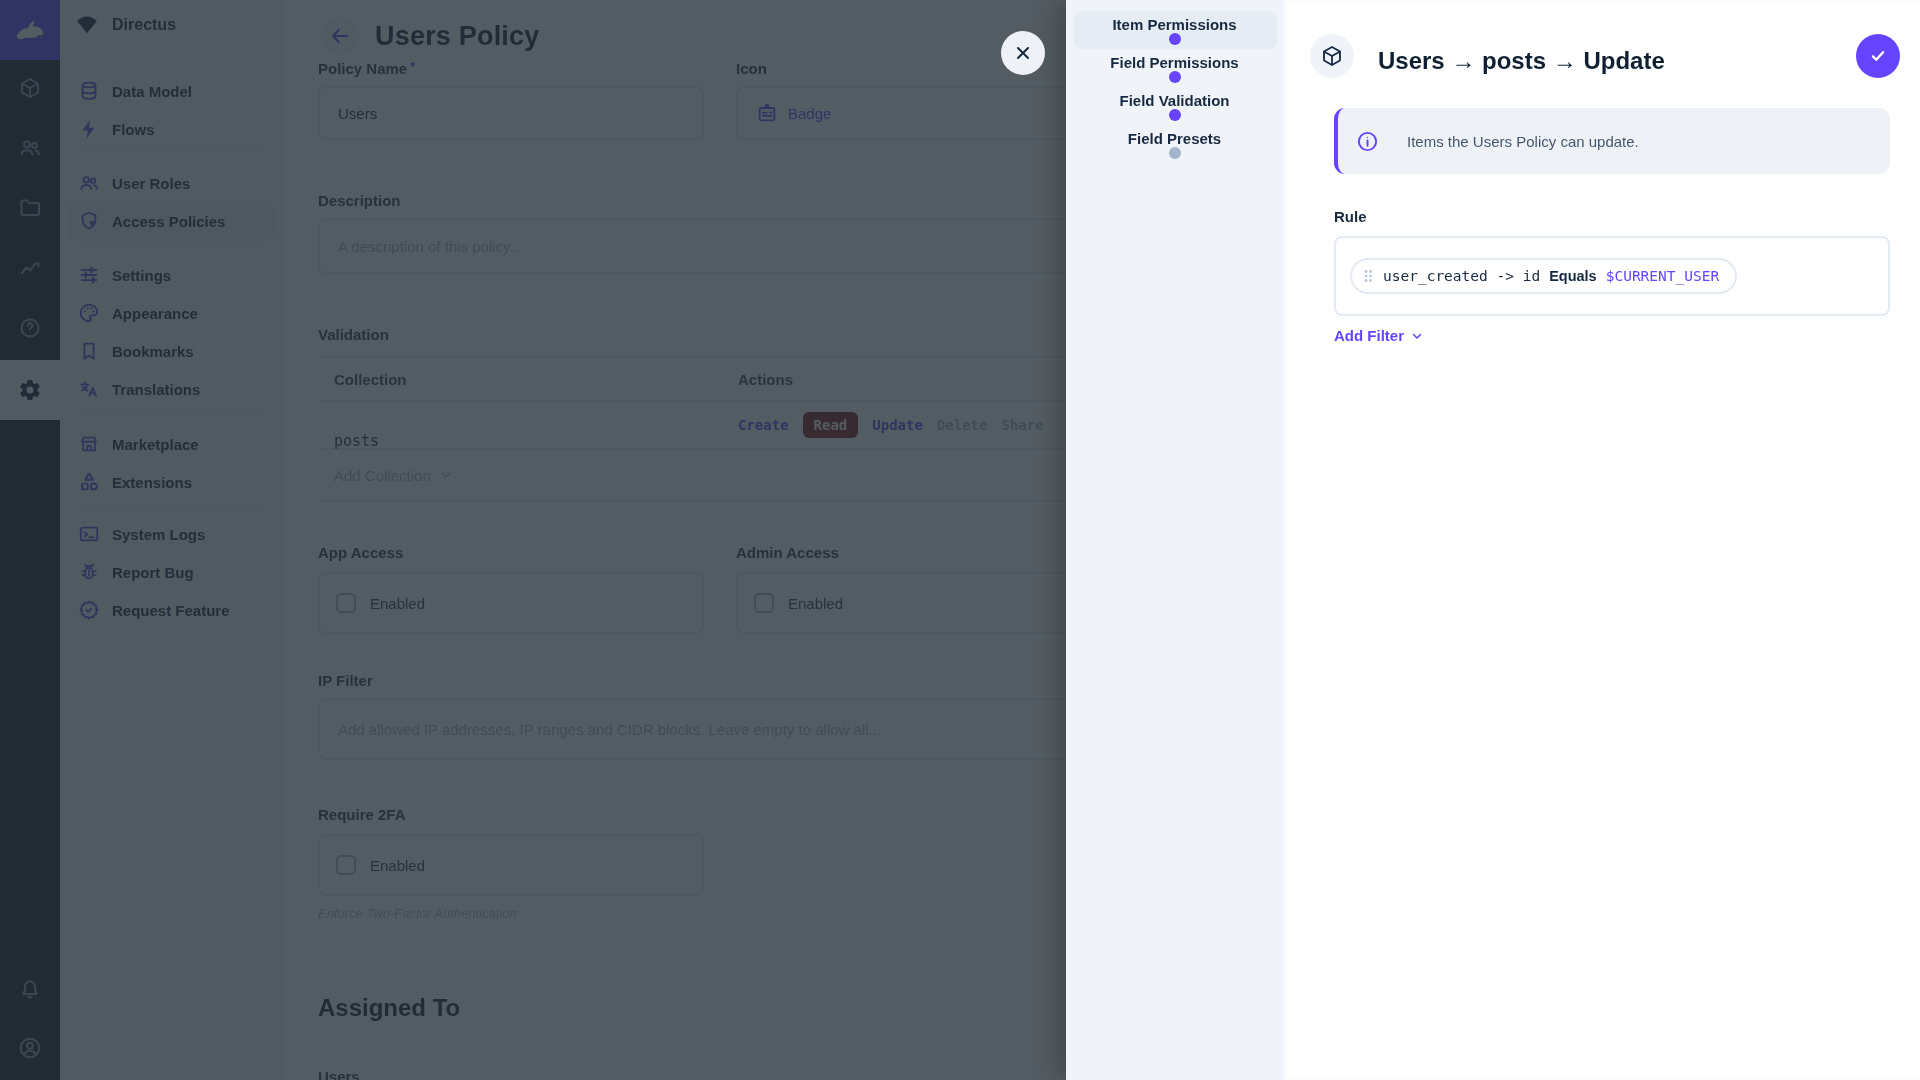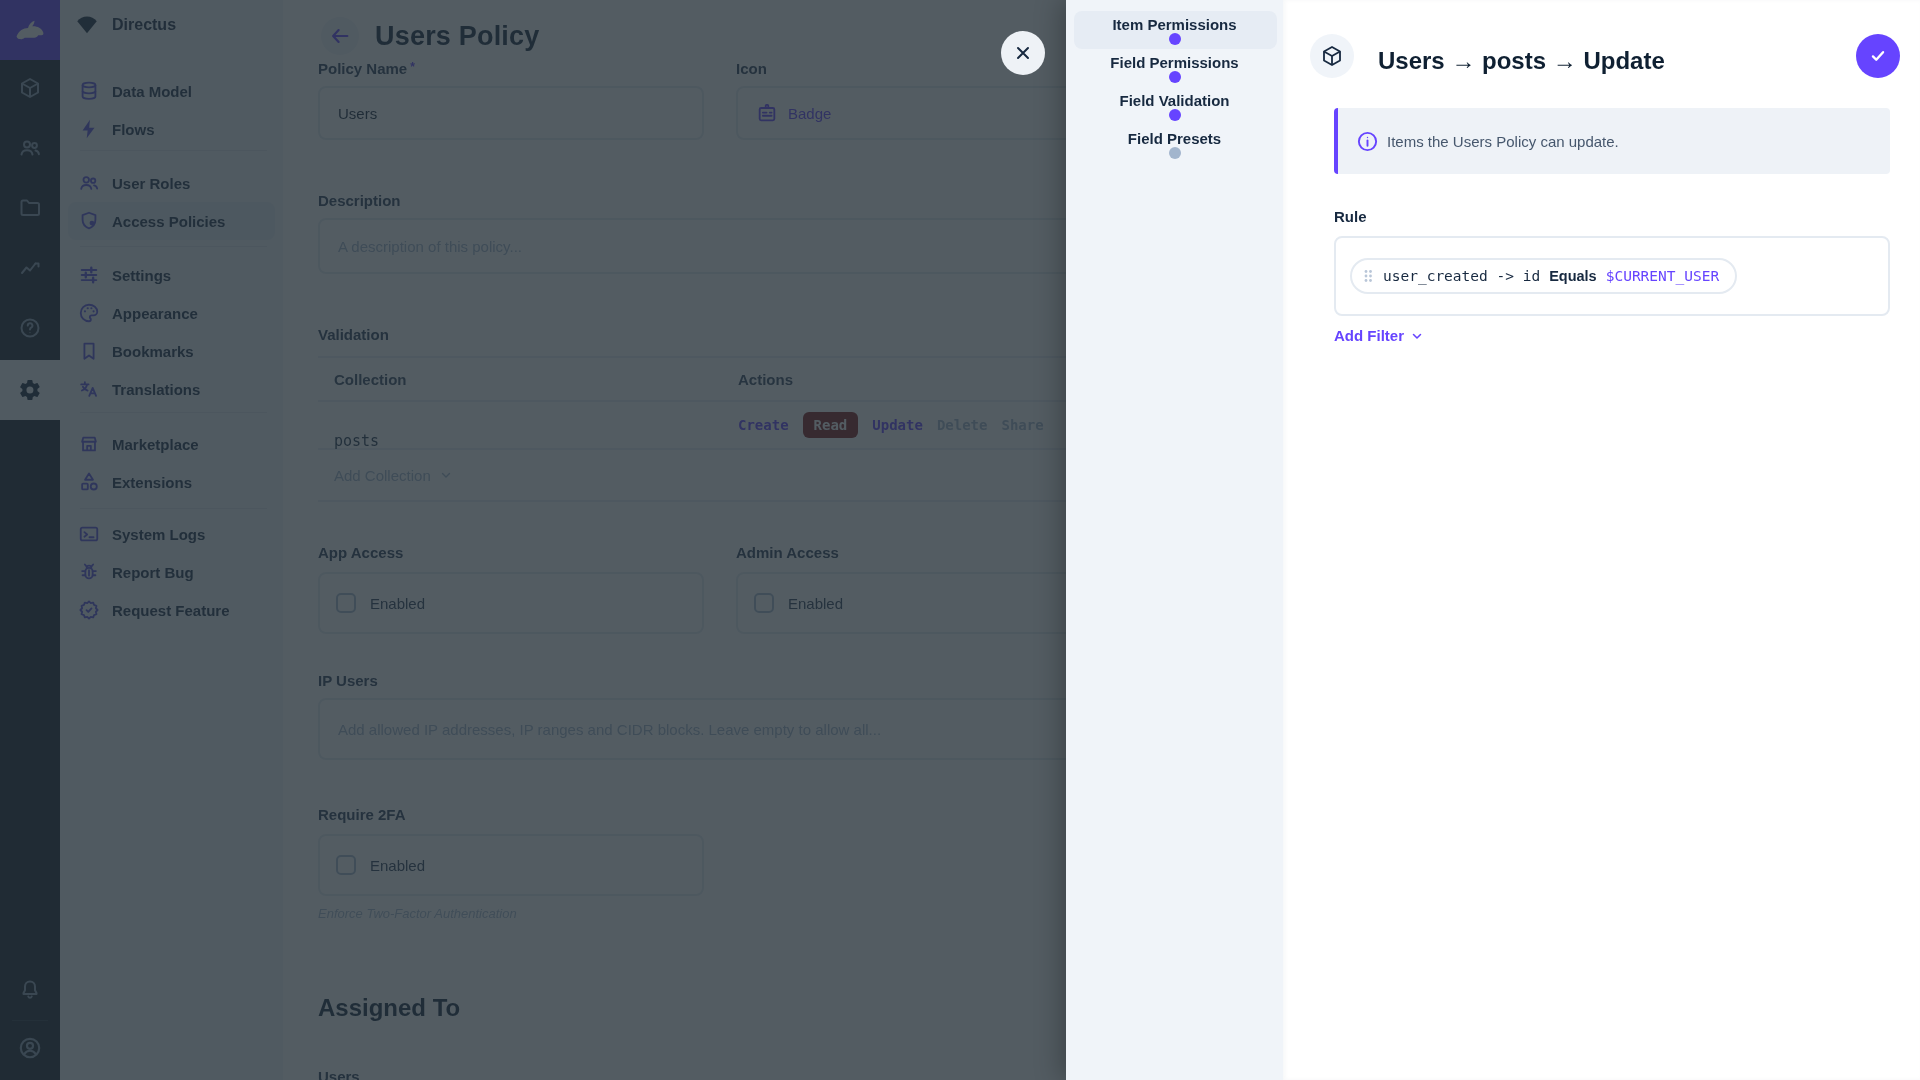--- a/index.html
+++ b/index.html
@@ -61,21 +61,21 @@
   .drawer { position:absolute; left:1066px; top:0; width:854px; height:1080px; z-index:40; box-shadow:-6px 0 24px rgba(0,0,0,.25); }
   .drawer-nav { position:absolute; left:0; top:0; width:217px; height:1080px; background:#f0f4f9; }
   .dn-item { position:absolute; left:8px; width:203px; height:38px; border-radius:8px; display:flex; align-items:center; justify-content:center; padding:0 14px 0 12px;flex-direction:column; }
   .dn-item.active { background:#e6ecf4; }
   .dn-label { font-size:15px; font-weight:600; color:#172940; }
   .dn-dot { width:12px; height:12px; border-radius:50%; }
   .drawer-main { position:absolute; left:217px; top:0; width:637px; height:1080px; background:#fff; box-shadow:inset 2px 0 4px rgba(23,41,64,.04); }
   .dm-avatar { position:absolute; left:27px; top:34px; width:44px; height:44px; border-radius:50%; background:#f0f4f9; display:flex; align-items:center; justify-content:center; color:#172940; }
   .dm-title { position:absolute; left:95px; top:41px; font-size:24px; font-weight:700; color:#0f2032;margin-top:6px; }
   .dm-save { position:absolute; left:573px; top:34px; width:44px; height:44px; border-radius:50%; background:#6644ff; border:none; display:flex; align-items:center; justify-content:center; color:#fff; }
-  .banner { position:absolute; left:51px; top:108px; width:556px; height:66px; background:#eef2f7; border-left:4px solid #6644ff; border-radius:4px; display:flex; align-items:center; gap:8px; padding:0 18px; }
+  .banner { position:absolute; left:51px; top:108px; width:556px; height:66px; background:#eef2f7; border-left:4px solid #6644ff; border-radius:11px; display:flex; align-items:center; gap:28px; padding:0 18px; }
   .banner-text { font-size:15px; color:#46576d; }
   .rule-label { position:absolute; left:51px; top:208px; font-size:15px; font-weight:600; color:#172940; }
   .rule-box { position:absolute; left:51px; top:236px; width:556px; height:80px; border:2px solid #e4eaf1; border-radius:8px; padding:20px 14px; }
   .filter-pill { display:inline-flex; align-items:center; gap:9px; height:36px; border:2px solid #e4eaf1; border-radius:18px; padding:0 16px 0 10px; }
   .pill-field { font-family:"DejaVu Sans Mono", monospace; font-size:14.5px; color:#172940; }
   .pill-op { font-size:14.5px; font-weight:700; color:#172940; }
   .pill-val { font-family:"DejaVu Sans Mono", monospace; font-size:14.5px; color:#6644ff; }
   .add-filter { position:absolute; left:51px; top:327px; display:flex; align-items:center; gap:6px; font-size:15px; font-weight:600; color:#6644ff; background:none; border:none; }
 </style>
 </head>
@@ -360,21 +360,21 @@
     <div class="f-label" style="left:453px; top:544px">Admin Access</div>
     <div class="chk-box" style="left:35px; top:572px; width:386px">
       <span class="chk"></span>
       <span class="chk-lab">Enabled</span>
     </div>
     <div class="chk-box" style="left:453px; top:572px; width:386px">
       <span class="chk"></span>
       <span class="chk-lab">Enabled</span>
     </div>
 
-    <div class="f-label" style="left:35px; top:672px">IP Users</div>
+    <div class="f-label" style="left:35px; top:672px">IP Filter</div>
     <div class="f-input" style="left:35px; top:698px; width:804px; height:62px">
         <span class="placeholder">Add allowed IP addresses, IP ranges and CIDR blocks. Leave empty to allow all...</span>
       </div>
 
     <div class="f-label" style="left:35px; top:806px">Require 2FA</div>
     <div class="chk-box" style="left:35px; top:834px; width:386px">
       <span class="chk"></span>
       <span class="chk-lab">Enabled</span>
     </div>
     <div class="note" style="left:35px; top:906px">Enforce Two-Factor Authentication</div>

